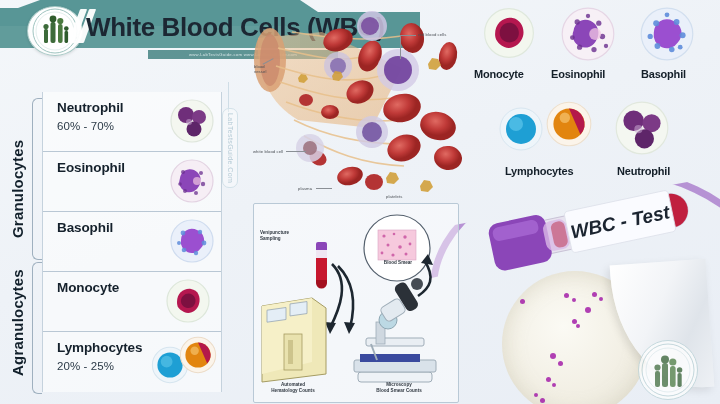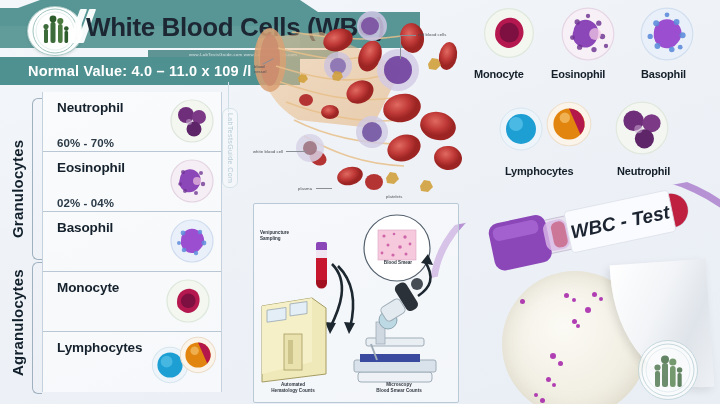--- a/index.html
+++ b/index.html
@@ -51,21 +51,21 @@
     position:absolute;left:42px;top:92px;width:178px;height:300px;
     background:rgba(255,255,255,.55);
     border-left:1px solid #c5d2dd;border-right:1px solid #c5d2dd;
   }
   .row{
     position:relative;height:60px;box-sizing:border-box;
     border-bottom:1px solid #b9c7d4;padding:8px 0 0 14px;
   }
   .row:last-child{border-bottom:none;}
   .row .nm{font-size:13.5px;font-weight:bold;color:#15212c;letter-spacing:-.1px;}
-  .row .pc{font-size:11.5px;color:#2c3b48;margin-top:22px;letter-spacing:.1px;font-weight:bold;}
+  .row .pc{font-size:11.5px;color:#2c3b48;margin-top:5px;letter-spacing:.1px;}
 
   .brace{
     position:absolute;font-weight:bold;color:#12202b;
     writing-mode:vertical-rl;transform:rotate(180deg);
     font-size:15px;letter-spacing:.2px;white-space:nowrap;text-align:center;
   }
   .brace-gran{left:9px;top:104px;height:170px;}
   .brace-agran{left:9px;top:250px;height:146px;}
   .brkt{
     position:absolute;left:32px;width:9px;border:1.4px solid #9fb0bf;border-right:none;
@@ -159,21 +159,20 @@
     </svg>
   </div>
 
   <div class="slash" style="left:74px;"></div>
   <div class="slash" style="left:83px;"></div>
 
   <div class="title">White Blood Cells (WBC)</div>
 
   <div class="watermark-band">www.LabTestsGuide.com        www.LabTestsGuide.com</div>
 
-  <div class="normalbar">Normal Value:  4.0 – 11.0 x 109 /l</div>
 
   
   <div class="brace brace-gran">Granulocytes</div>
   <div class="brace brace-agran">Agranulocytes</div>
   <div class="brkt brkt-g"></div>
   <div class="brkt brkt-a"></div>
 
   
   <div class="lefttable">
 
@@ -186,21 +185,20 @@
           <circle cx="19" cy="19" r="8" fill="#6f2e7a"></circle>
             <circle cx="32" cy="21" r="7" fill="#7c3a86"></circle>
           <circle cx="27" cy="33" r="7.5" fill="#5e2569"></circle>
           <circle cx="22" cy="26" r="3" fill="#c4a1cd" opacity=".6"></circle>
         </svg>
       </span>
     </div>
 
     <div class="row">
       <div class="nm">Eosinophil</div>
-      <div class="pc">02% - 04%</div>
       <span>
         <svg style="position:absolute;right:4px;top:4px;" width="50" height="50" viewBox="0 0 50 50">
           <circle cx="25" cy="25" r="21" fill="#f6eef5" stroke="#e3d3e2" stroke-width="1.2"></circle>
           <path d="M13 22a10 10 0 0 1 14-8 11 11 0 0 1 5 16 10 10 0 0 1-19-8Z" fill="#8b46b8"></path>
           <g fill="#6b2f8f" opacity=".75">
             <circle cx="16" cy="16" r="2"></circle>
               <circle cx="34" cy="17" r="2"></circle>
               <circle cx="36" cy="28" r="2.2"></circle>
             <circle cx="18" cy="35" r="2"></circle>
               <circle cx="29" cy="37" r="2"></circle>
@@ -235,20 +233,21 @@
         <svg style="position:absolute;right:8px;top:4px;" width="50" height="50" viewBox="0 0 50 50">
           <circle cx="25" cy="25" r="21" fill="#f3f7ef" stroke="#dde7da" stroke-width="1.2"></circle>
           <path d="M14 26c0-9 7-14 14-13s10 8 8 15-9 11-15 8-7-6-7-10Z" fill="#b5174f"></path>
           <path d="M20 20c4-4 10-3 12 2s-2 11-8 10-8-8-4-12Z" fill="#7d1040"></path>
         </svg>
       </span>
     </div>
 
     <div class="row">
       <div class="nm">Lymphocytes</div>
+      <div class="pc">20% - 25%</div>
       <span>
         <svg style="position:absolute;right:30px;top:12px;" width="42" height="42" viewBox="0 0 50 50">
           <circle cx="25" cy="25" r="21" fill="#eef5fa" stroke="#d6e5ef" stroke-width="1.2"></circle>
           <circle cx="25" cy="25" r="15" fill="#1e9fd4"></circle>
           <circle cx="21" cy="21" r="7" fill="#5fc8ea" opacity=".6"></circle>
         </svg>
       </span>
       <span>
         <svg style="position:absolute;right:2px;top:2px;" width="42" height="42" viewBox="0 0 50 50">
           <circle cx="25" cy="25" r="21" fill="#fbf4ea" stroke="#ecdcc8" stroke-width="1.2"></circle>

